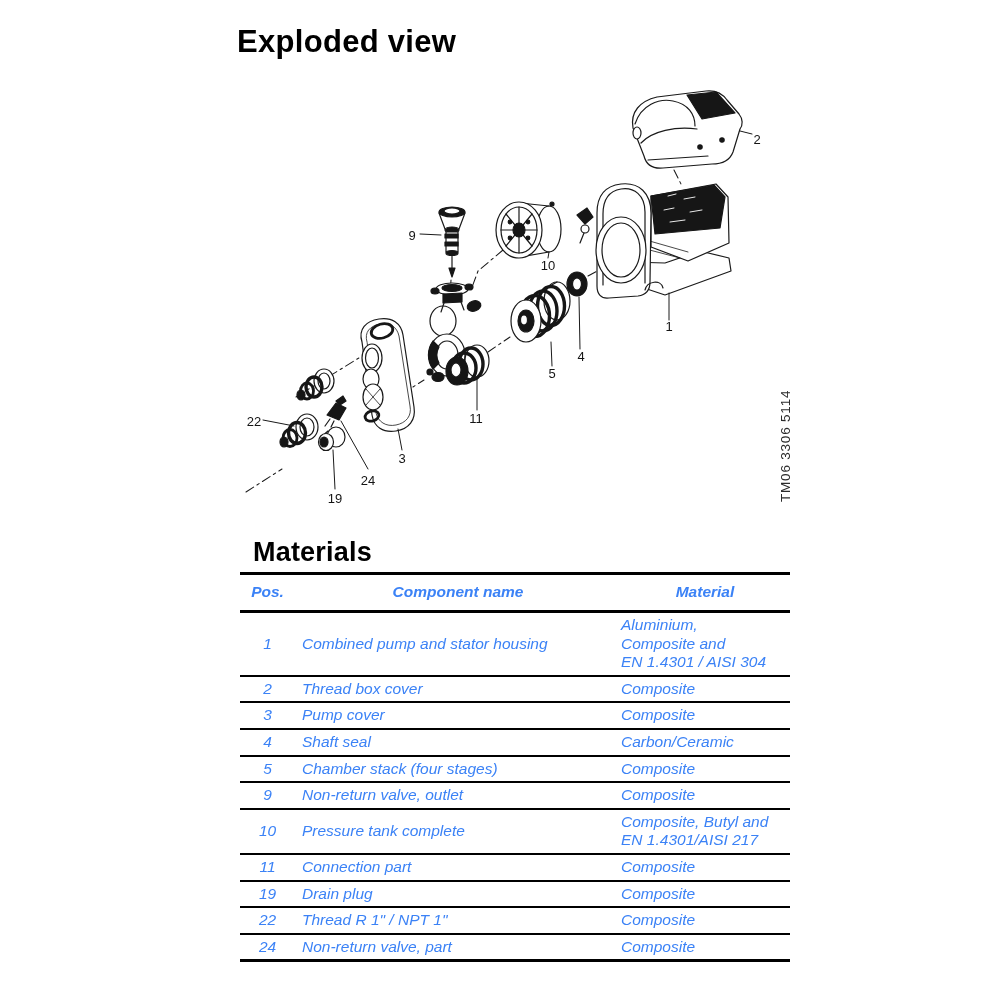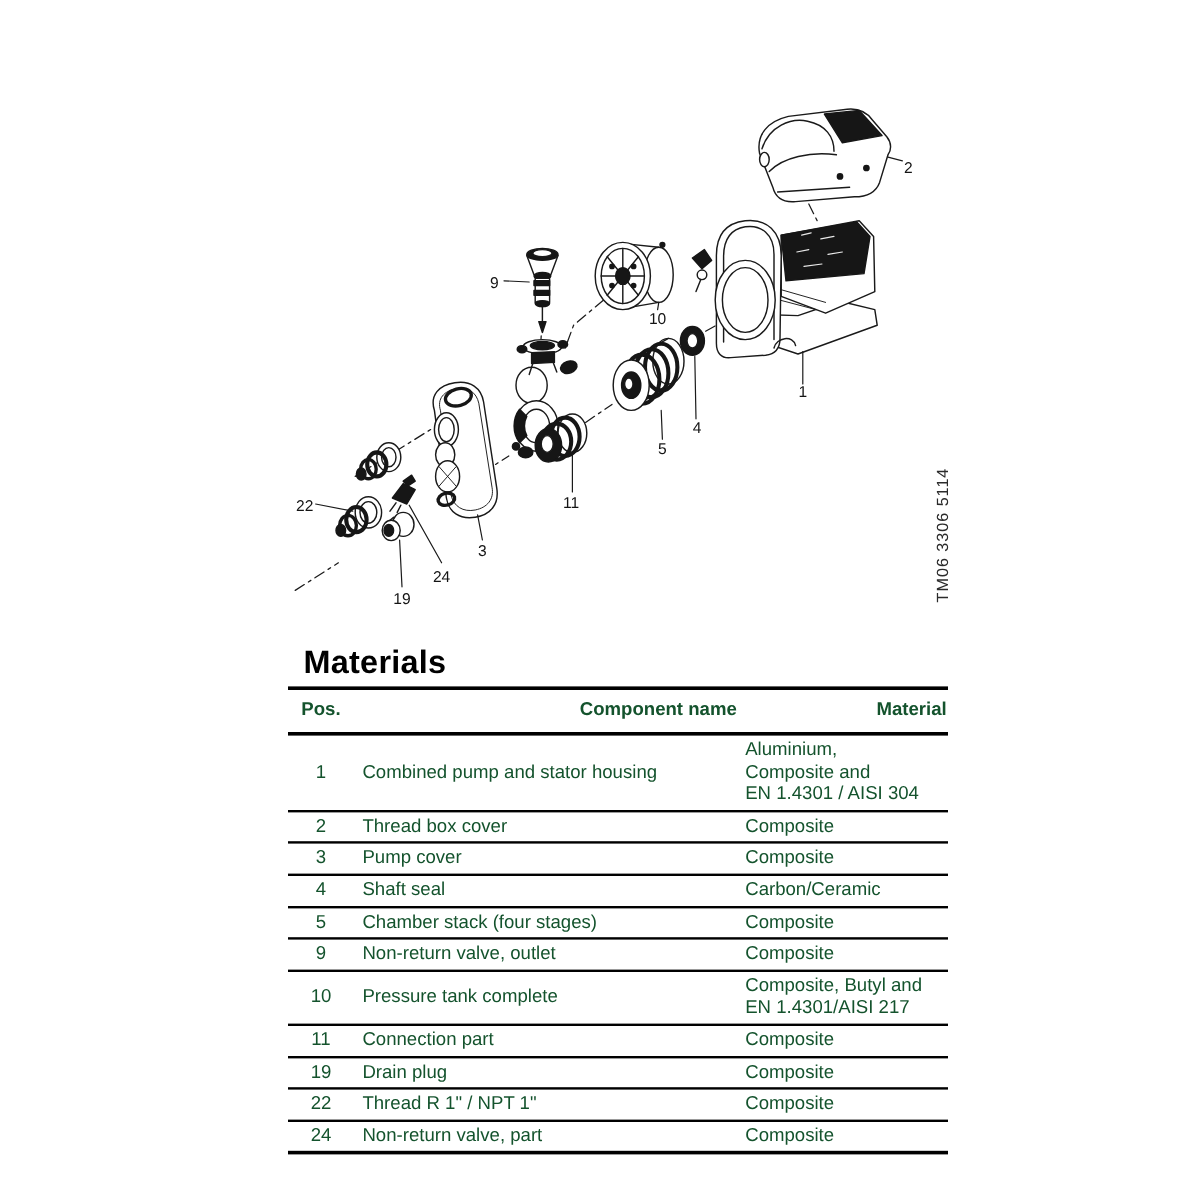--- a/index.html
+++ b/index.html
@@ -16,37 +16,38 @@
   .diagram .rib{stroke:#161616;stroke-width:3.4;fill:none;}
   .diagram .rib2{stroke:#161616;stroke-width:2.8;fill:none;}
   .diagram .thin{stroke-width:.8;}
   .diagram .lt{stroke:#e9e9e9;stroke-width:1;}
   .diagram .dashdot{stroke-dasharray:9 4 2.5 4;stroke-width:1.05;}
   .diagram .ldr{stroke-width:1;}
   .diagram text{stroke:none;fill:#141414;font-family:"Liberation Sans",sans-serif;font-size:13px;text-anchor:middle;}
   .diagram text.code{font-size:13.5px;fill:#2b2b2b;letter-spacing:.8px;text-anchor:start;}
   
   .mat-table{position:absolute;left:240px;top:572px;width:550px;border-collapse:collapse;
-             font-size:15.5px;line-height:1.2;color:#14532d;}
+             font-size:15.5px;line-height:1.2;color:#3b82f6;font-style:italic;}
   .mat-table{border-top:3px solid #000;border-bottom:3px solid #000;}
-  .mat-table th{border-bottom:3px solid #000;font-weight:700;height:33px;vertical-align:middle;text-align:right;}
+  .mat-table th{border-bottom:3px solid #000;font-weight:700;height:33px;vertical-align:middle;text-align:center;}
   .mat-table td{border-top:2px solid #000;vertical-align:middle;padding:3px 0;}
   .col-pos{width:55px;}
   .col-comp{width:320px;}
   .col-mat{width:175px;}
   .mat-table th.pos,.mat-table td.pos{text-align:center;}
   .mat-table th.component,.mat-table td.component{padding-left:7px;}
   .mat-table th.material,.mat-table td.material{padding-left:6px;margin-left:28px;}
   .mat-table td.material{white-space:pre-line;}
 </style>
 </head>
 <body>
 
 <div class="page">
 
+  <h1 class="title">Exploded view</h1>
 
   <svg class="diagram" width="575" height="440" viewBox="230 85 575 440" xmlns="http://www.w3.org/2000/svg">
 
     <g>
       <line class="dashdot" x1="246" y1="492" x2="282" y2="469"></line>
       <line class="dashdot" x1="296" y1="397" x2="362" y2="356"></line>
       <line class="dashdot" x1="402" y1="394" x2="424" y2="380"></line>
       <line class="dashdot" x1="488" y1="352" x2="510" y2="337"></line>
       <line class="dashdot" x1="568" y1="291" x2="586" y2="279"></line>
       <line class="dashdot" x1="588" y1="276" x2="599" y2="270"></line>

